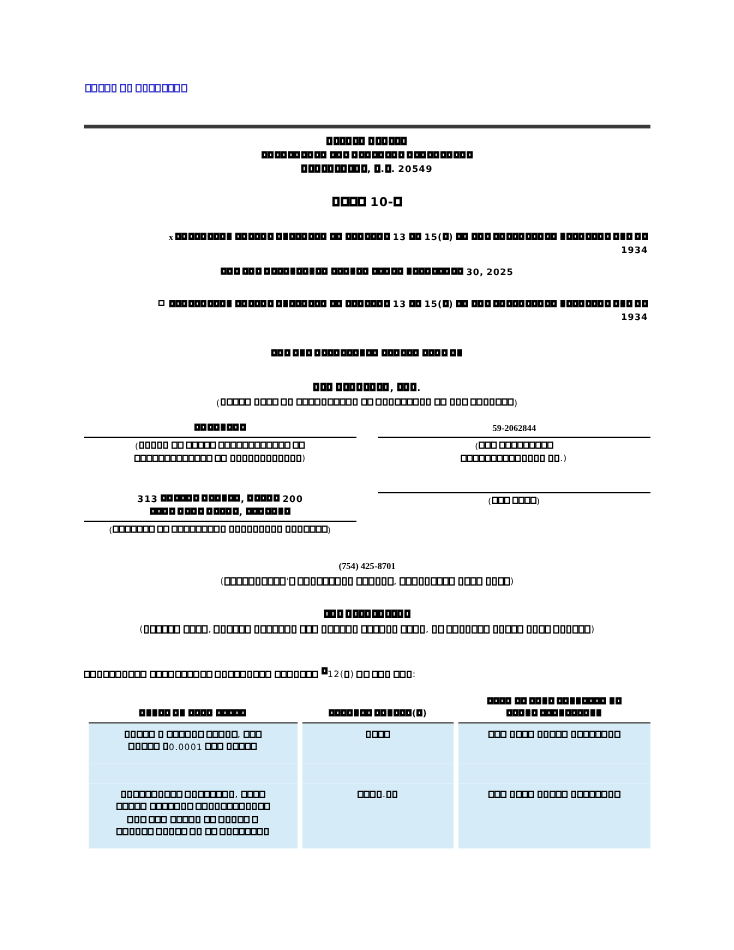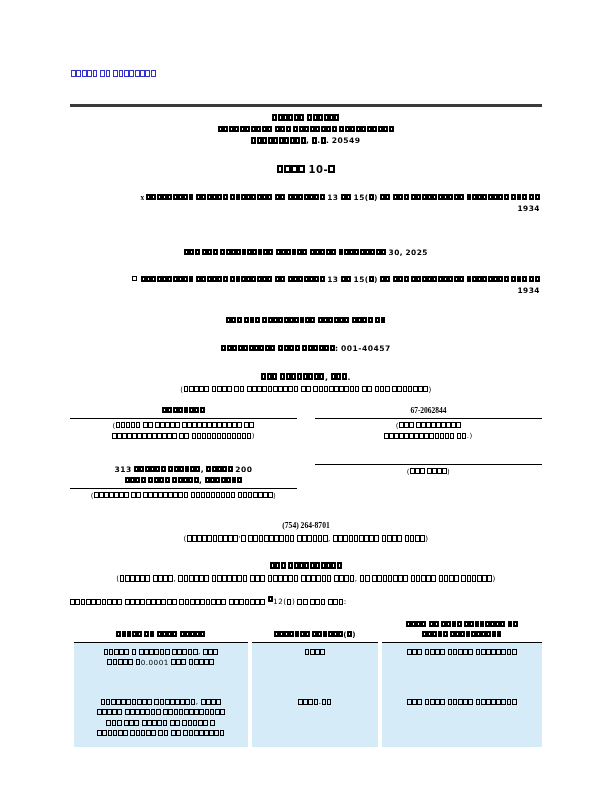--- a/index.html
+++ b/index.html
@@ -114,21 +114,21 @@
     width: 5px;
     height: 5px;
     border: 1.4px solid #000;
     box-sizing: border-box;
     vertical-align: 0.5px;
   }
 
   .period-line {
     font-size: 7.4px;
     font-weight: bold;
-    margin-top: 33px;
+    margin-top: 7px;
   }
   .period-line2 {
     font-size: 7.4px;
     font-weight: bold;
     margin-top: 19px;
   }
   .file-no {
     font-size: 7.6px;
     font-weight: bold;
     margin-top: 19px;
@@ -196,21 +196,21 @@
     text-align: center;
   }
   .former-cap {
     font-size: 7.2px;
     text-align: center;
     margin-top: 4px;
   }
 
   .sec-reg-intro {
     font-size: 7.3px;
-    margin-top: 13px;
+    margin-top: 27px;
     text-align: left;
   }
 
   table.sec-table {
     margin-top: 13px;
     width: 472px;
     border-collapse: separate;
     border-spacing: 4px 0;
     table-layout: fixed;
   }
@@ -267,35 +267,34 @@
 
     <div class="ctr period-line"><span class="tofu"><b></b><b></b><b></b><s></s><b></b><b></b><b></b><s></s><b></b><b></b><b></b><b></b><b></b><b></b><b></b><b></b><b></b><b></b><s></s><b></b><b></b><b></b><b></b><b></b><b></b><s></s><b></b><b></b><b></b><b></b><b></b><s></s><b></b><b></b><b></b><b></b><b></b><b></b><b></b><b></b><b></b><s></s>30,<s></s>2025</span></div>
 
     <div class="ctr chk-para">
       <span class="chk-empty"></span>
       <span class="tofu"><s></s><b></b><b></b><b></b><b></b><b></b><b></b><b></b><b></b><b></b><b></b><s></s><b></b><b></b><b></b><b></b><b></b><b></b><s></s><b></b><b></b><b></b><b></b><b></b><b></b><b></b><b></b><s></s><b></b><b></b><s></s><b></b><b></b><b></b><b></b><b></b><b></b><b></b><s></s>13<s></s><b></b><b></b><s></s>15(<b></b>)<s></s><b></b><b></b><s></s><b></b><b></b><b></b><s></s><b></b><b></b><b></b><b></b><b></b><b></b><b></b><b></b><b></b><b></b><s></s><b></b><b></b><b></b><b></b><b></b><b></b><b></b><b></b><s></s><b></b><b></b><b></b><s></s><b></b><b></b><br>1934</span>
     </div>
 
     <div class="ctr period-line2"><span class="tofu"><b></b><b></b><b></b><s></s><b></b><b></b><b></b><s></s><b></b><b></b><b></b><b></b><b></b><b></b><b></b><b></b><b></b><b></b><s></s><b></b><b></b><b></b><b></b><b></b><b></b><s></s><b></b><b></b><b></b><b></b><s></s><b></b><b></b></span></div>
 
-    <div class="ctr file-no"><span class="tofu"><b></b><b></b><b></b><b></b><b></b><b></b><b></b><b></b><b></b><b></b><s></s><b></b><b></b><b></b><b></b><s></s><b></b><b></b><b></b><b></b><b></b><b></b>:<s></s>001-40457</span></div>
 
     <div class="ctr reg-name"><span class="tofu"><b></b><b></b><b></b><s></s><b></b><b></b><b></b><b></b><b></b><b></b><b></b><b></b>,<s></s><b></b><b></b><b></b>.</span></div>
     <div class="ctr reg-sub"><span class="tofu">(<i></i><i></i><i></i><i></i><i></i><s></s><i></i><i></i><i></i><i></i><s></s><i></i><i></i><s></s><i></i><i></i><i></i><i></i><i></i><i></i><i></i><i></i><i></i><i></i><s></s><i></i><i></i><s></s><i></i><i></i><i></i><i></i><i></i><i></i><i></i><i></i><i></i><s></s><i></i><i></i><s></s><i></i><i></i><i></i><s></s><i></i><i></i><i></i><i></i><i></i><i></i><i></i>)</span></div>
 
     <div class="two-col">
       <div class="col left">
         <div class="col-val"><span class="tofu"><b></b><b></b><b></b><b></b><b></b><b></b><b></b><b></b></span></div>
         <div class="col-rule"></div>
         <div class="col-cap">
           <span class="tofu">(<i></i><i></i><i></i><i></i><i></i><s></s><i></i><i></i><s></s><i></i><i></i><i></i><i></i><i></i><s></s><i></i><i></i><i></i><i></i><i></i><i></i><i></i><i></i><i></i><i></i><i></i><i></i><s></s><i></i><i></i><br><i></i><i></i><i></i><i></i><i></i><i></i><i></i><i></i><i></i><i></i><i></i><i></i><i></i><s></s><i></i><i></i><s></s><i></i><i></i><i></i><i></i><i></i><i></i><i></i><i></i><i></i><i></i><i></i><i></i>)</span>
         </div>
       </div>
       <div class="col right">
-        <div class="col-val">67-2062844</div>
+        <div class="col-val">59-2062844</div>
         <div class="col-rule"></div>
         <div class="col-cap">
           <span class="tofu">(<i></i><i></i><i></i><s></s><i></i><i></i><i></i><i></i><i></i><i></i><i></i><i></i><i></i><br><i></i><i></i><i></i><i></i><i></i><i></i><i></i><i></i><i></i><i></i><i></i><i></i><i></i><i></i><s></s><i></i><i></i>.)</span>
         </div>
       </div>
     </div>
 
     <div class="two-col addr-block">
       <div class="col left">
         <div class="col-val">
@@ -306,21 +305,21 @@
           <span class="tofu">(<i></i><i></i><i></i><i></i><i></i><i></i><i></i><s></s><i></i><i></i><s></s><i></i><i></i><i></i><i></i><i></i><i></i><i></i><i></i><i></i><s></s><i></i><i></i><i></i><i></i><i></i><i></i><i></i><i></i><i></i><s></s><i></i><i></i><i></i><i></i><i></i><i></i><i></i>)</span>
         </div>
       </div>
       <div class="col right">
         <div class="col-rule"></div>
         <div class="col-cap"><span class="tofu">(<i></i><i></i><i></i><s></s><i></i><i></i><i></i><i></i>)</span></div>
       </div>
     </div>
 
     <div class="phone-block">
-      <div class="phone-num">(754) 264-8701</div>
+      <div class="phone-num">(754) 425-8701</div>
       <div class="phone-cap">
         <span class="tofu">(<i></i><i></i><i></i><i></i><i></i><i></i><i></i><i></i><i></i><i></i>'<i></i><s></s><i></i><i></i><i></i><i></i><i></i><i></i><i></i><i></i><i></i><s></s><i></i><i></i><i></i><i></i><i></i><i></i>,<s></s><i></i><i></i><i></i><i></i><i></i><i></i><i></i><i></i><i></i><s></s><i></i><i></i><i></i><i></i><s></s><i></i><i></i><i></i><i></i>)</span>
       </div>
     </div>
 
     <div class="former-block">
       <div class="former-name"><span class="tofu"><b></b><b></b><b></b><s></s><b></b><b></b><b></b><b></b><b></b><b></b><b></b><b></b><b></b><b></b></span></div>
       <div class="former-cap">
         <span class="tofu">(<i></i><i></i><i></i><i></i><i></i><i></i><s></s><i></i><i></i><i></i><i></i>,<s></s><i></i><i></i><i></i><i></i><i></i><i></i><s></s><i></i><i></i><i></i><i></i><i></i><i></i><i></i><s></s><i></i><i></i><i></i><s></s><i></i><i></i><i></i><i></i><i></i><i></i><s></s><i></i><i></i><i></i><i></i><i></i><i></i><s></s><i></i><i></i><i></i><i></i>,<s></s><i></i><i></i><s></s><i></i><i></i><i></i><i></i><i></i><i></i><i></i><s></s><i></i><i></i><i></i><i></i><i></i><s></s><i></i><i></i><i></i><i></i><s></s><i></i><i></i><i></i><i></i><i></i><i></i>)</span>
       </div>

